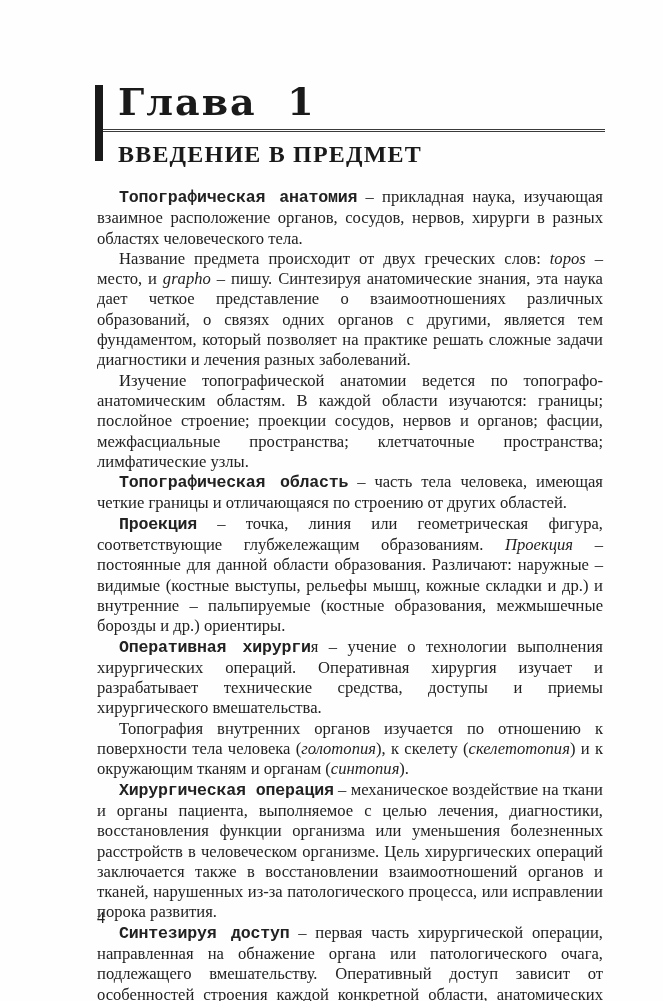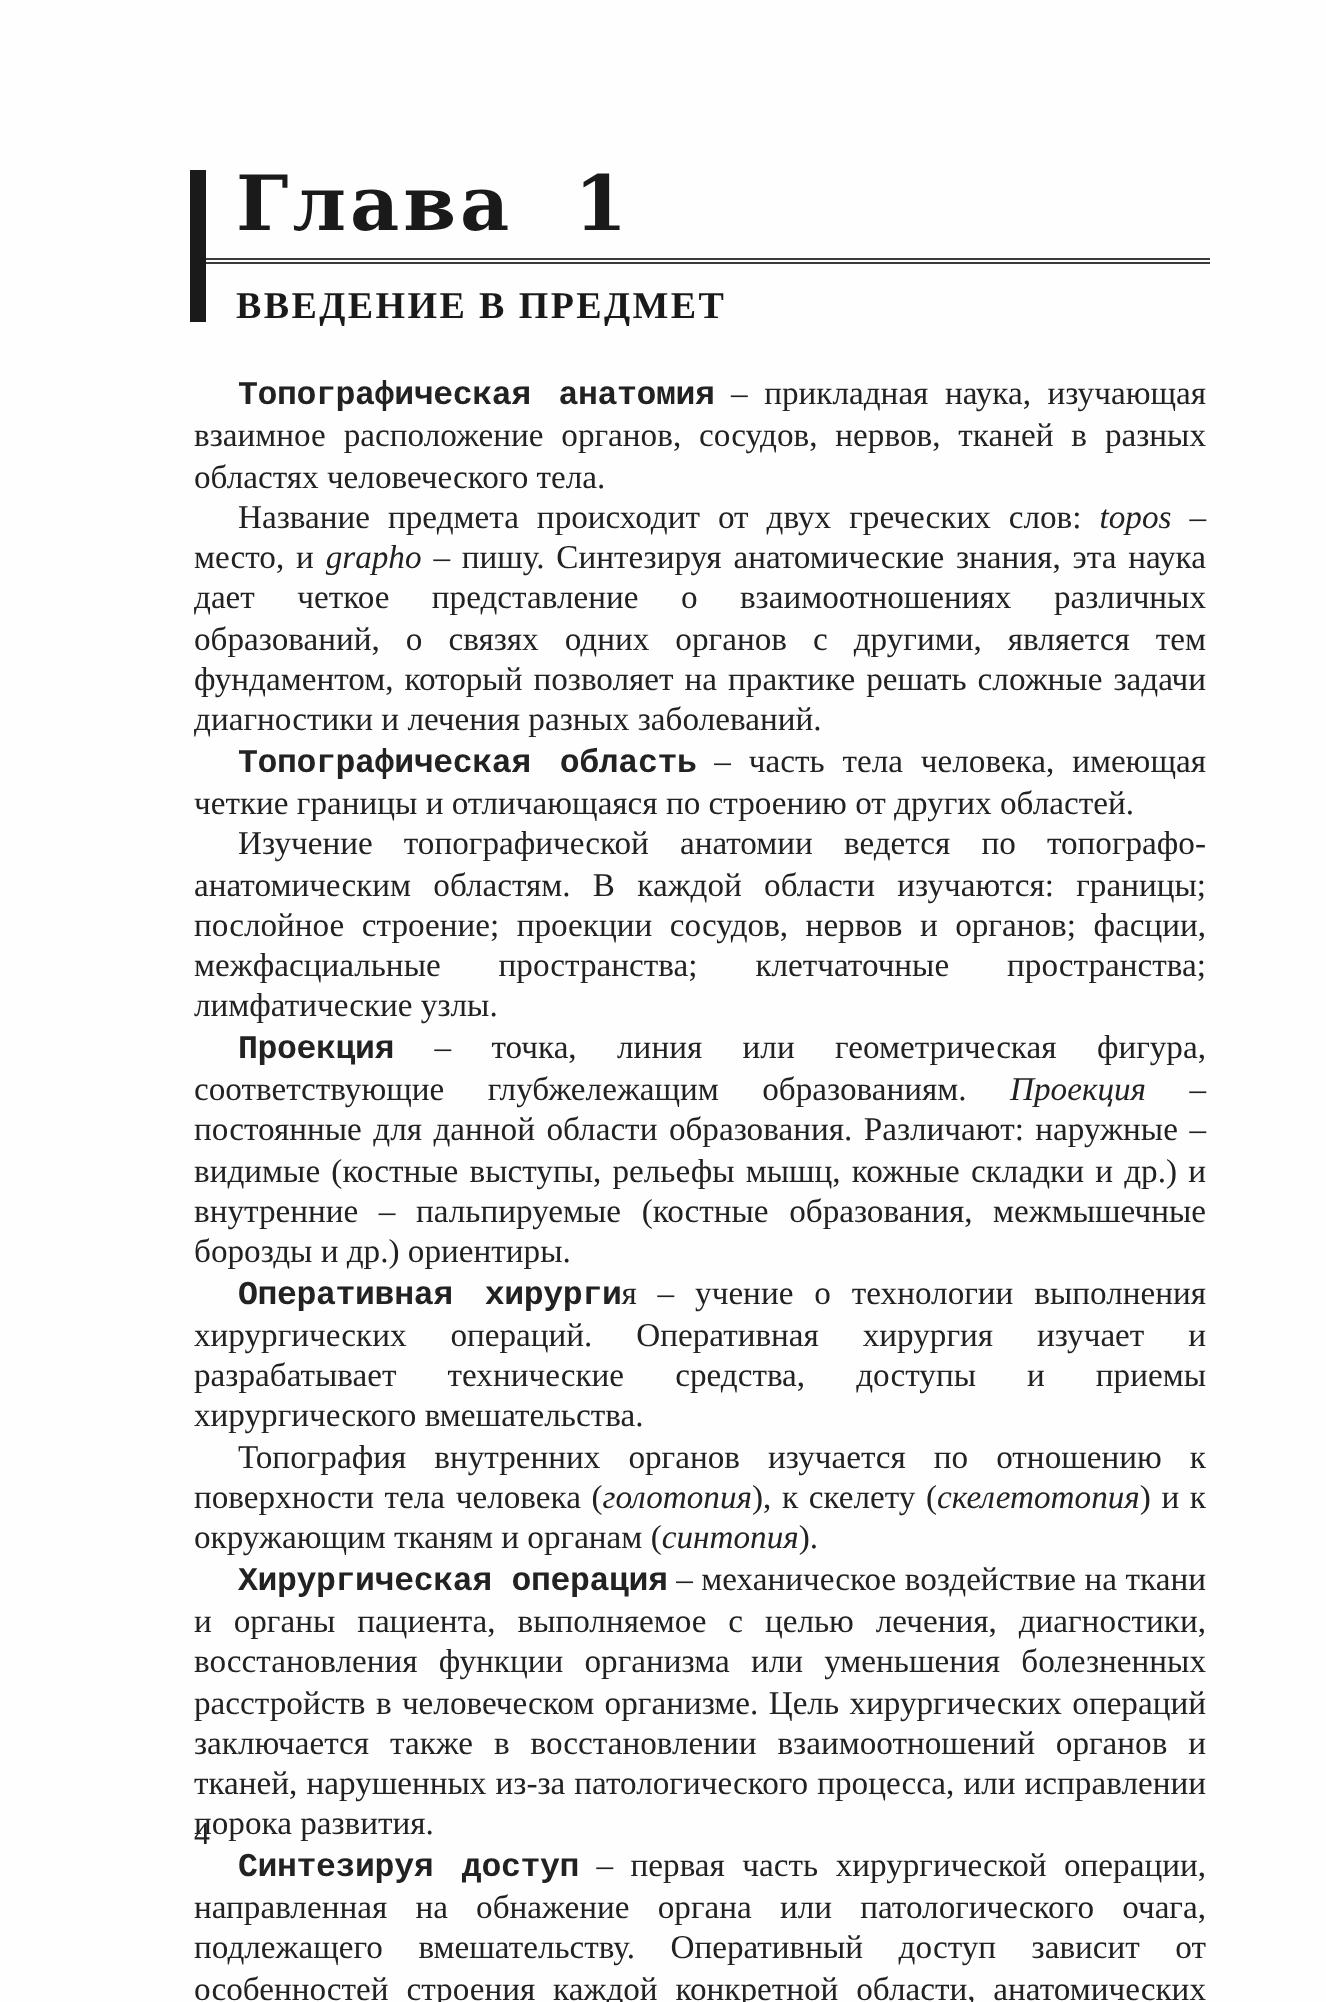--- a/index.html
+++ b/index.html
@@ -50,21 +50,21 @@
       border-top: 1px solid #3a3a3a;
       border-bottom: 1px solid #3a3a3a;
       box-sizing: border-box;
     }
     .chapter-subtitle {
       position: absolute;
       left: 118px;
       top: 142px;
       font-family: "Liberation Serif", serif;
       font-weight: bold;
-      font-size: 19px;
+      font-size: 24px;
       letter-spacing: 1.2px;
       line-height: 24px;
       color: #1a1a1a;
     }
     .body-text {
       position: absolute;
       left: 97px;
       top: 187px;
       width: 506px;
       font-size: 16.6px;
@@ -94,27 +94,27 @@
 </head>
 <body>
 
 <div class="page">
   <div class="chapter-bar"></div>
   <div class="chapter-title">Глава  1</div>
   <div class="chapter-rule"></div>
   <div class="chapter-subtitle">ВВЕДЕНИЕ В ПРЕДМЕТ</div>
 
   <div class="body-text">
-    <p><b>Топографическая анатомия</b><span> – прикладная наука, изучающая взаимное расположение органов, сосудов, нервов, тканей в разных областях человеческого тела.</span></p>
+    <p><b>Топографическая анатомия</b><span> – прикладная наука, изучающая взаимное расположение органов, сосудов, нервов, хирурги в разных областях человеческого тела.</span></p>
 
     <p><span>Название предмета происходит от двух греческих слов: </span><i>topos</i><span> – место, и </span><i>grapho</i><span> – пишу. Синтезируя анатомические знания, эта наука дает четкое представление о взаимоотношениях различных образований, о связях одних органов с другими, является тем фундаментом, который позволяет на практике решать сложные задачи диагностики и лечения разных заболеваний.</span></p>
 
+    <p><span>Изучение топографической анатомии ведется по топографо-анатомическим областям. В каждой области изучаются: границы; послойное строение; проекции сосудов, нервов и органов; фасции, межфасциальные пространства; клетчаточные пространства; лимфатические узлы.</span></p>
+
     <p><b>Топографическая область</b><span> – часть тела человека, имеющая четкие границы и отличающаяся по строению от других областей.</span></p>
-
-    <p><span>Изучение топографической анатомии ведется по топографо-анатомическим областям. В каждой области изучаются: границы; послойное строение; проекции сосудов, нервов и органов; фасции, межфасциальные пространства; клетчаточные пространства; лимфатические узлы.</span></p>
 
     <p><b>Проекция</b><span> – точка, линия или геометрическая фигура, соответствующие глубжележащим образованиям. </span><i>Проекция</i><span> – постоянные для данной области образования. Различают: наружные – видимые (костные выступы, рельефы мышц, кожные складки и др.) и внутренние – пальпируемые (костные образования, межмышечные борозды и др.) ориентиры.</span></p>
 
     <p><b>Оперативная хирурги</b><span>я – учение о технологии выполнения хирургических операций. Оперативная хирургия изучает и разрабатывает технические средства, доступы и приемы хирургического вмешательства.</span></p>
 
     <p><span>Топография внутренних органов изучается по отношению к поверхности тела человека (</span><i>голотопия</i><span>), к скелету (</span><i>скелетотопия</i><span>) и к окружающим тканям и органам (</span><i>синтопия</i><span>).</span></p>
 
     <p><b>Хирургическая операция</b><span> – механическое воздействие на ткани и органы пациента, выполняемое с целью лечения, диагностики, восстановления функции организма или уменьшения болезненных расстройств в человеческом организме. Цель хирургических операций заключается также в восстановлении взаимоотношений органов и тканей, нарушенных из-за патологического процесса, или исправлении порока развития.</span></p>
 
 

